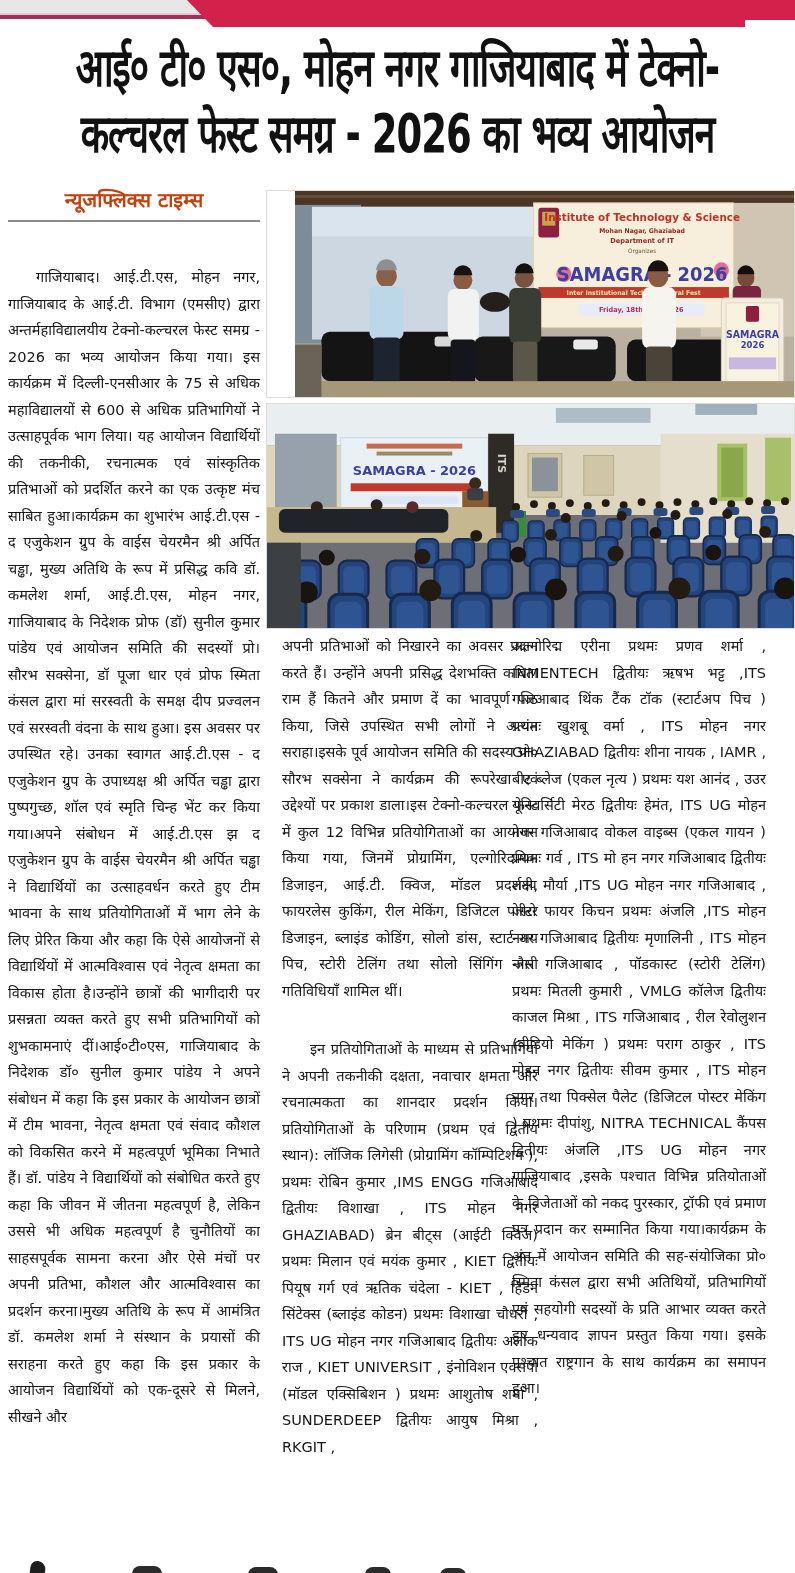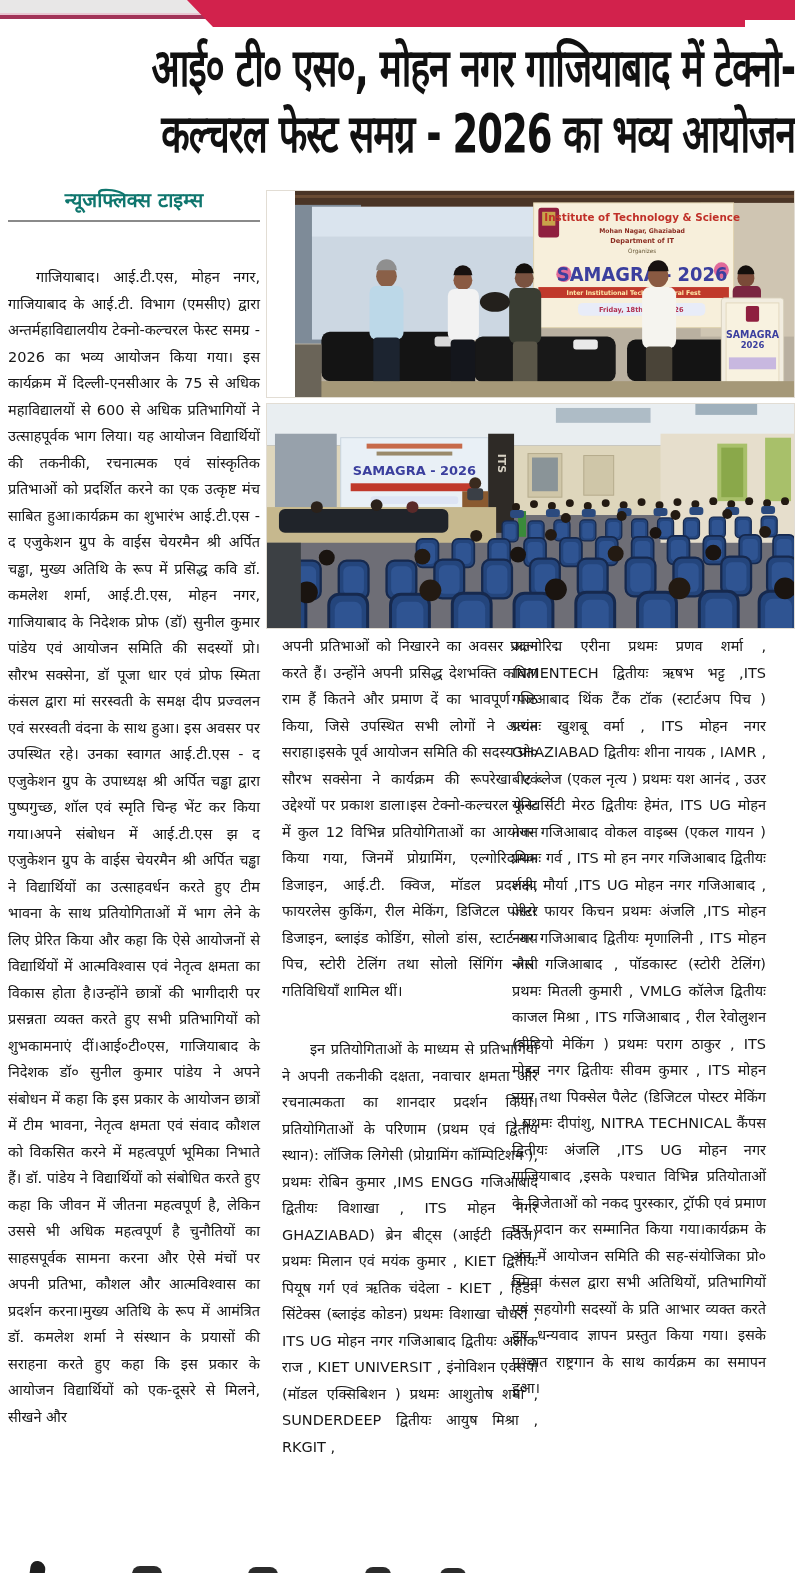--- a/index.html
+++ b/index.html
@@ -1,26 +1,26 @@
 <!DOCTYPE html>
 <html><head>
 <meta charset="utf-8">
 <style>
   html,body{margin:0;padding:0;background:#fff;}
   #page{position:relative;width:795px;height:1573px;background:#fff;overflow:hidden;
         font-family:"DejaVu Sans",sans-serif;color:#1a1a1a;}
   
   #masthead{position:absolute;left:0;top:0;width:795px;height:30px;}
   
-  #headline{position:absolute;left:0;top:36px;width:795px;text-align:right;}
+  #headline{position:absolute;left:0;top:36px;width:795px;text-align:center;}
   .hl-line{display:block;font-size:37px;font-weight:700;color:#111;line-height:66px;
            transform:scaleY(1.42);transform-origin:center;white-space:nowrap;letter-spacing:-1px;}
   
   #byline{position:absolute;left:8px;top:186px;width:252px;text-align:center;}
-  #byline .name{font-size:20px;font-weight:700;color:#0f766e;}
+  #byline .name{font-size:20px;font-weight:700;color:#c2410c;}
   #byline .rule{margin-top:7px;border-bottom:2px solid #8a8a8a;height:0;}
   
   .photo{position:absolute;left:266px;width:529px;border:1px solid #e2ddd4;box-sizing:border-box;}
   #photo1{top:190px;height:208px;padding-left:28px;}
   #photo2{top:403px;height:226px;}
   .photo svg{display:block;width:100%;height:100%;}
   
   .col{position:absolute;font-size:14.5px;line-height:26.5px;text-align:justify;color:#161616;}
   .col p{margin:0;}
   .col p.ind{text-indent:28px;margin-top:32px;}

